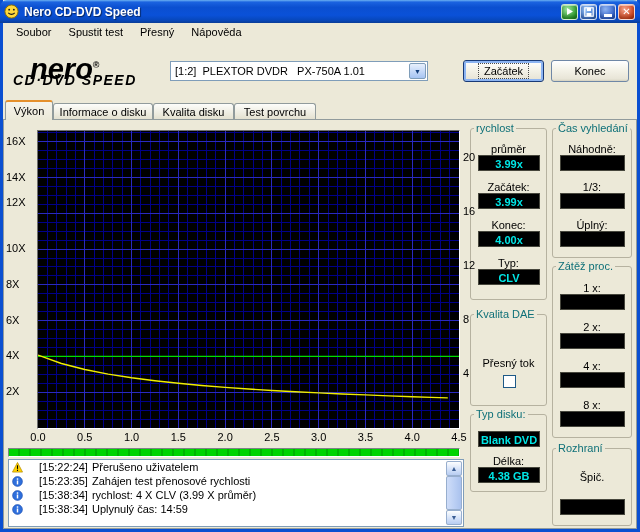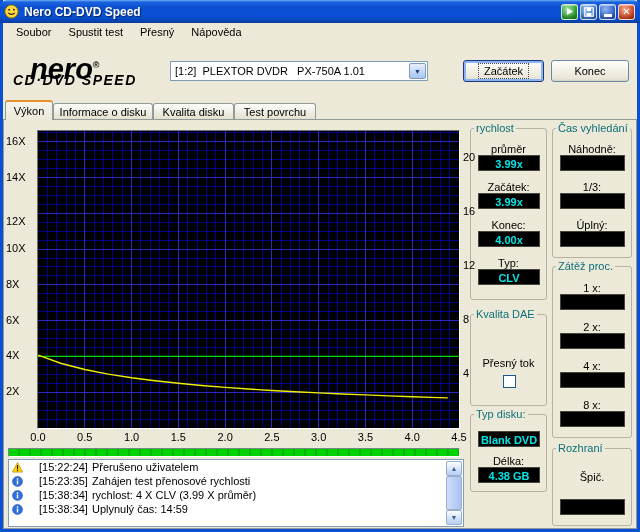--- a/index.html
+++ b/index.html
@@ -265,21 +265,21 @@
         <line x1="0" y1="82.30120481927713" x2="421" y2="82.30120481927713" stroke="#2a2ac0" stroke-width="1" shape-rendering="crispEdges"></line>
         <line x1="0" y1="46.518072289156635" x2="421" y2="46.518072289156635" stroke="#2a2ac0" stroke-width="1" shape-rendering="crispEdges"></line>
         <line x1="0" y1="10.734939759036195" x2="421" y2="10.734939759036195" stroke="#2a2ac0" stroke-width="1" shape-rendering="crispEdges"></line>
         <polyline points="0.0,225.4 421.0,225.4" fill="none" stroke="#00dc00" stroke-width="1.4" stroke-linejoin="round"></polyline>
         <polyline points="0.0,224.1 23.4,232.5 46.8,238.5 70.2,243.1 93.6,246.8 116.9,249.8 140.3,252.3 163.7,254.5 187.1,256.4 210.5,258.0 233.9,259.5 257.3,260.7 280.7,261.9 304.1,263.0 327.4,263.9 350.8,264.9 374.2,265.7 392.9,266.4 409.8,266.9" fill="none" stroke="#f0ee00" stroke-width="1.4" stroke-linejoin="round"></polyline>
       </svg>
   </div>
   <div id="axis-labels">
       <div class="yl" style="top: 134.735px;">16X</div>
       <div class="yl" style="top: 170.518px;">14X</div>
-      <div class="yl" style="top: 215px;">12X</div>
+      <div class="yl" style="top: 196px;">12X</div>
       <div class="yl" style="top: 242.084px;">10X</div>
       <div class="yl" style="top: 277.867px;">8X</div>
       <div class="yl" style="top: 313.651px;">6X</div>
       <div class="yl" style="top: 349.434px;">4X</div>
       <div class="yl" style="top: 385.217px;">2X</div>
       <div class="yr" style="top: 151px;">20</div>
       <div class="yr" style="top: 205px;">16</div>
       <div class="yr" style="top: 259px;">12</div>
       <div class="yr" style="top: 313px;">8</div>
       <div class="yr" style="top: 367px;">4</div>

